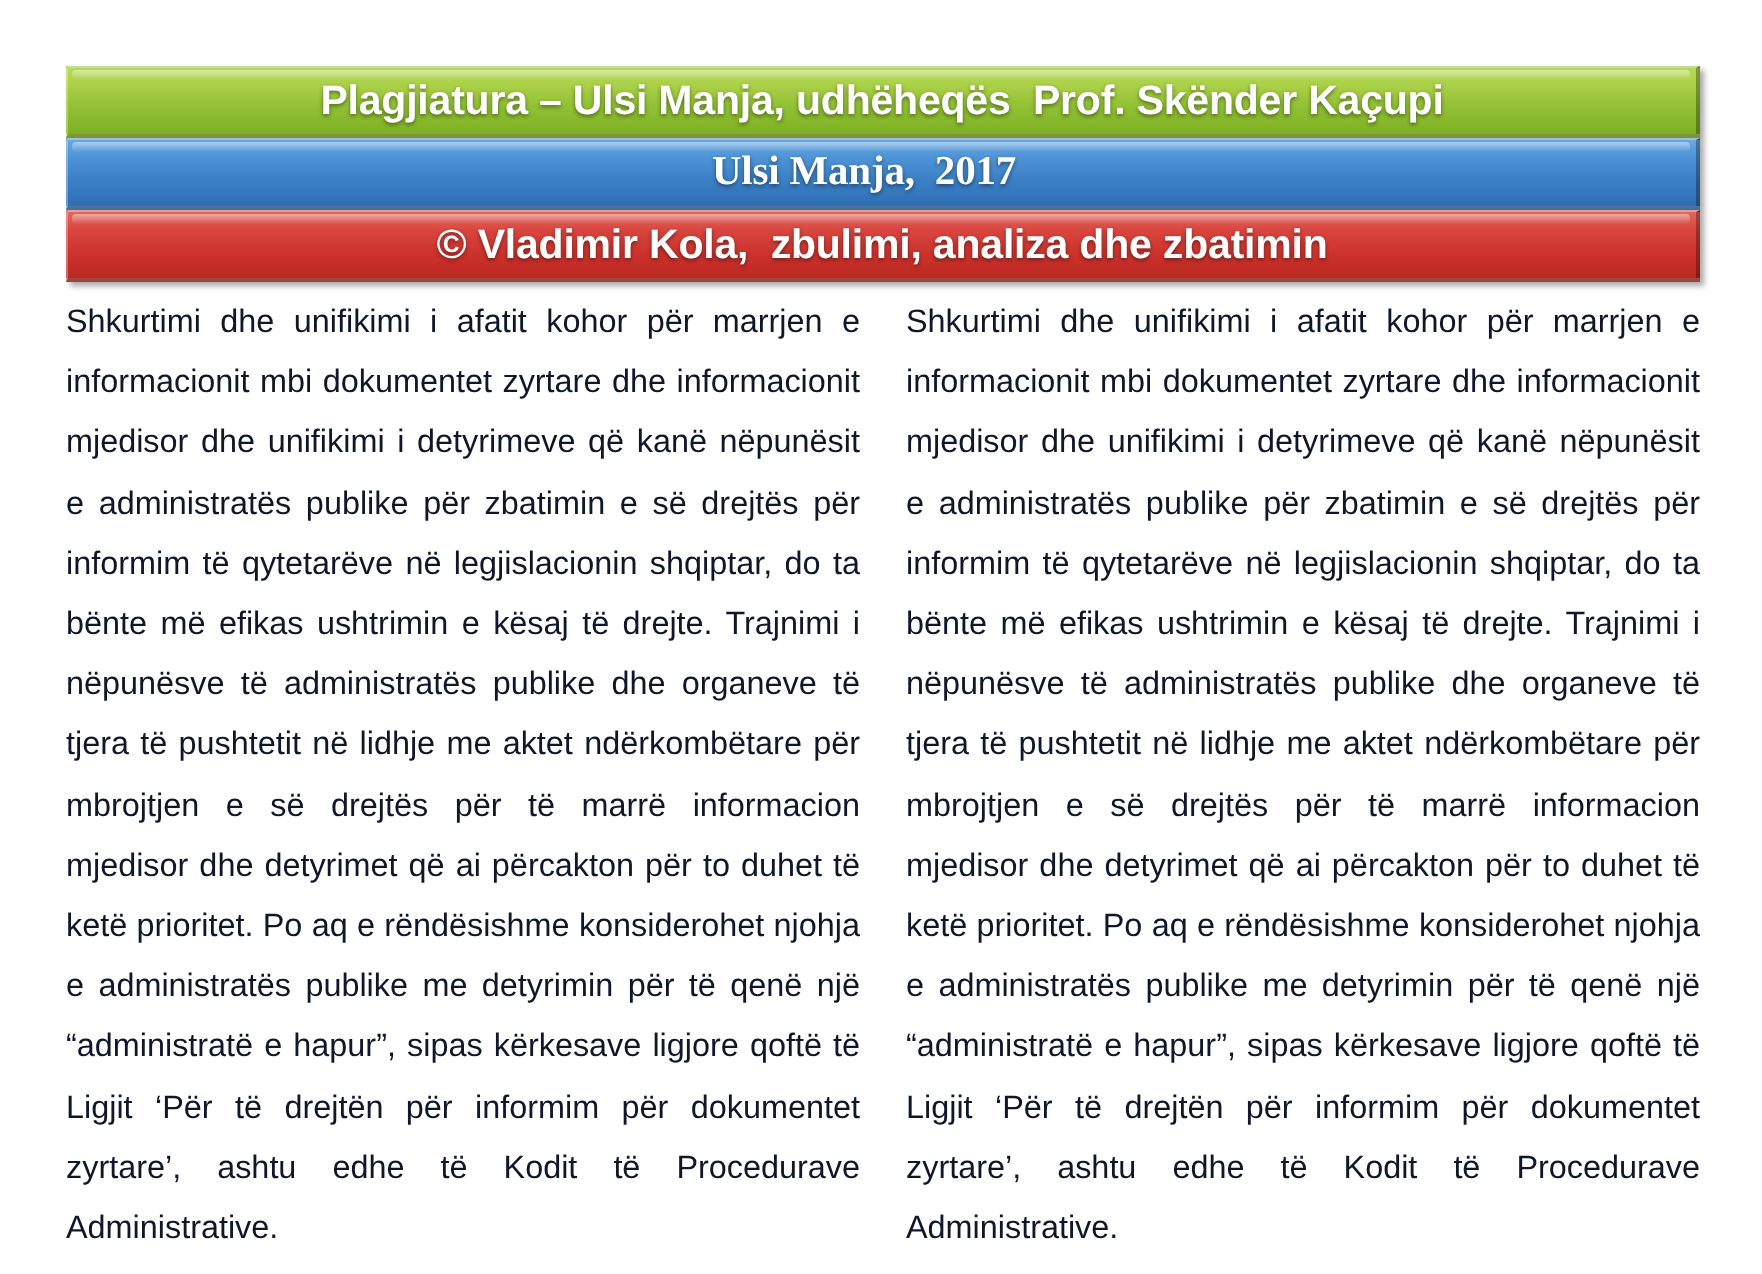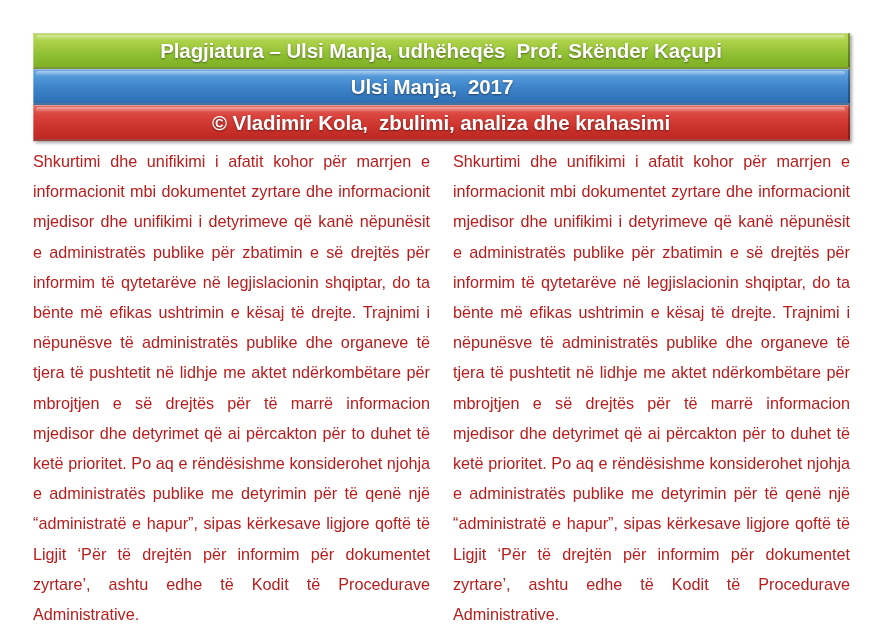--- a/index.html
+++ b/index.html
@@ -91,21 +91,21 @@
   .bar-split {
     width: 100%;
     display: flex;
     box-sizing: border-box;
   }
   .bar-split > span {
     flex: 1 1 50%;
     text-align: center;
     white-space: pre;
   }
-  .bar-split .slot-left  { padding-right: 18px; }
+  .bar-split .slot-left  { padding-right: 18px; font-family: Liberation Serif, serif; }
   .bar-split .slot-right { padding-left: 6px; }
 
   
   .columns {
     position: absolute;
     left: 33px;
     top: 146px;
     width: 817px;
     display: flex;
     gap: 23px;
@@ -116,21 +116,21 @@
     width: 397px;
   }
 
   .body-text {
     margin: 0;
     text-align: justify;
     text-justify: inter-word;
     font-family: "Liberation Sans", "DejaVu Sans", sans-serif;
     font-size: 16.2px;
     line-height: 30.2px;
-    color: #b91c1c;
+    color: #0f172a;
     hyphens: none;
     word-spacing: 0px;
   }
 </style>
 </head>
 <body>
 
 <div class="page">
 
   <div class="banner-stack">
@@ -139,21 +139,21 @@
       <span class="bar-title">Plagjiatura – Ulsi Manja, udhëheqës  Prof. Skënder Kaçupi</span>
     </div>
 
     <div class="bar bar-blue">
       <div class="bar-split">
         <span class="slot-left">Ulsi Manja,  2017</span>
       </div>
     </div>
 
     <div class="bar bar-red">
-      <span class="bar-title">© Vladimir Kola,  zbulimi, analiza dhe krahasimi</span>
+      <span class="bar-title">© Vladimir Kola,  zbulimi, analiza dhe zbatimin</span>
     </div>
 
   </div>
 
   <div class="columns">
 
     <div class="column">
       <p class="body-text">Shkurtimi dhe unifikimi i afatit kohor për marrjen e informacionit mbi dokumentet zyrtare dhe informacionit mjedisor dhe unifikimi i detyrimeve që kanë nëpunësit e administratës publike për zbatimin e së drejtës për informim të qytetarëve në legjislacionin shqiptar, do ta bënte më efikas ushtrimin e kësaj të drejte. Trajnimi i nëpunësve të administratës publike dhe organeve të tjera të pushtetit në lidhje me aktet ndërkombëtare për mbrojtjen e së drejtës për të marrë informacion mjedisor dhe detyrimet që ai përcakton për to duhet të ketë prioritet. Po aq e rëndësishme konsiderohet njohja e administratës publike me detyrimin për të qenë një “administratë e hapur”, sipas kërkesave ligjore qoftë të Ligjit ‘Për të drejtën për informim për dokumentet zyrtare’, ashtu edhe të Kodit të Procedurave Administrative.</p>
     </div>
 

